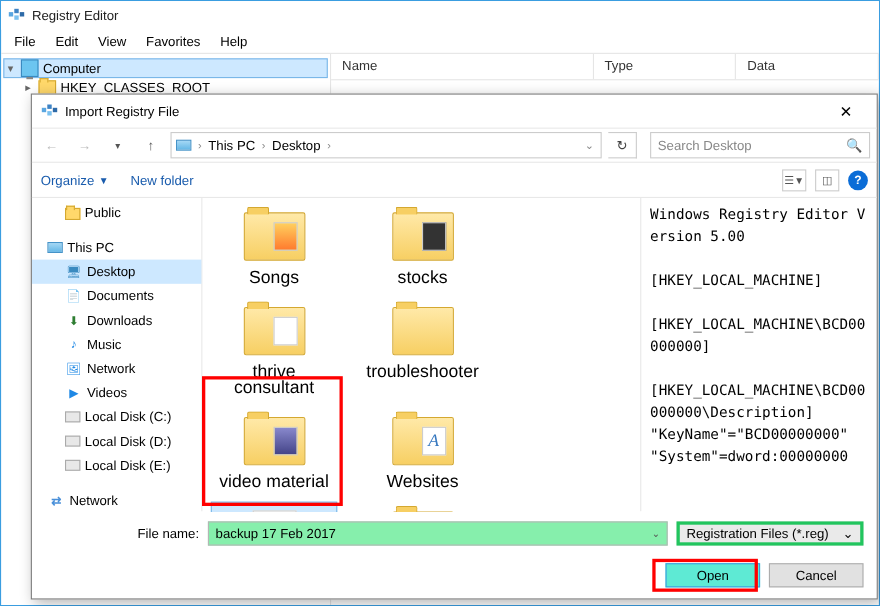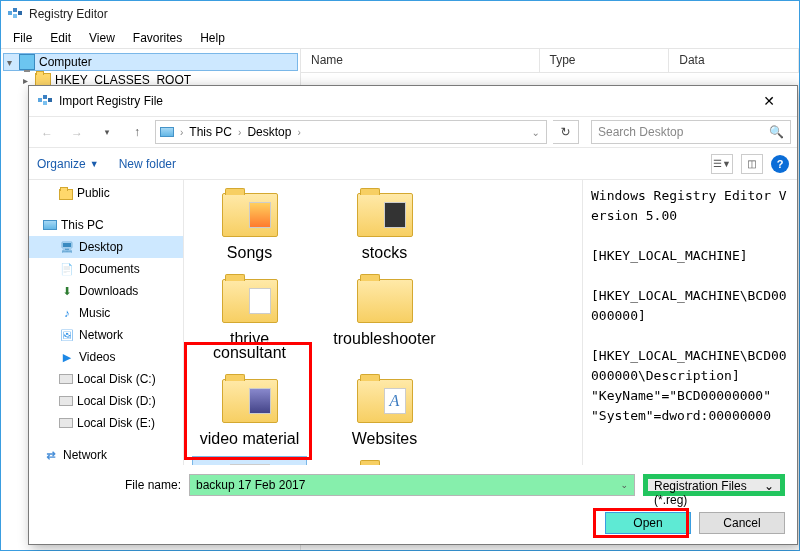--- a/index.html
+++ b/index.html
@@ -68,21 +68,21 @@
 .reg-icon .page { position:absolute; top:0; left:4px; width:40px; height:48px; background:#fff; border:1px solid #ccc;}
 
 .preview { width:215px; border-left:1px solid #e8e8e8; padding:6px 4px 6px 8px; overflow:auto;}
 .preview pre { margin:0; font-family:Consolas,monospace; font-size:13px; line-height:20px; white-space:pre-wrap; word-break:break-all;}
 
 .dlg-footer { border-top:1px solid transparent; padding:8px 12px 10px; }
 .filerow { display:flex; align-items:center; gap:8px; margin-bottom:16px;}
 .filerow .lbl { width:140px; text-align:right; }
 .filerow .combo { flex:1; height:22px; border:1px solid #b5b5b5; background:#86efac; display:flex; align-items:center; padding:0 6px; }
 .filerow .combo .dd { margin-left:auto; color:#555; font-size:9px;}
-.filetype { width:142px; height:22px; border:5px solid #22c55e; background:#eaeaea; display:flex; align-items:flex-start; padding:0 6px;}
+.filetype { width:170px; height:22px; border:3px solid #22c55e; background:#eaeaea; display:flex; align-items:center; padding:0 6px;}
 .btnrow { display:flex; justify-content:flex-end; gap:8px; margin-top:6px;}
 .btn { width:86px; height:22px; border:1px solid #adadad; background:#e1e1e1; display:flex; align-items:center; justify-content:center; }
 .btn.primary { background:#5eead4; border-color:#3a9de0; }
 .arrow-down{font-size:9px;}
 </style>
 </head>
 <body>
 
 <div class="regedit-window">
   <div class="titlebar">

